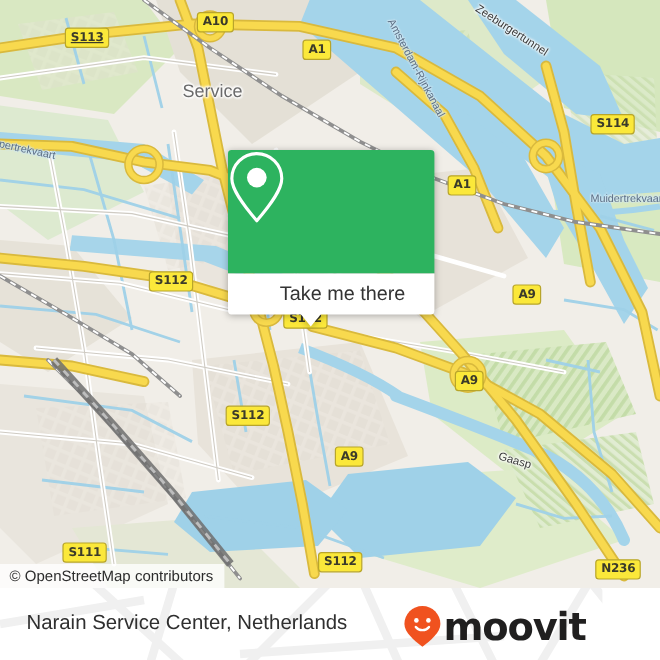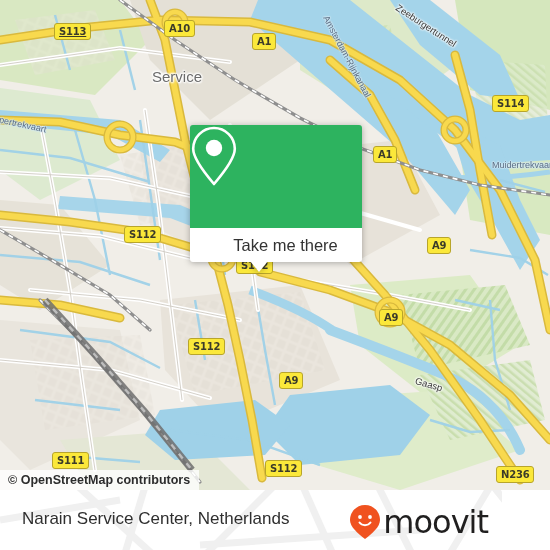--- a/index.html
+++ b/index.html
@@ -57,21 +57,20 @@
   }
 
   
   .attrib{
     position:absolute;left:0;bottom:0;
     background:rgba(255,255,255,0.78);
     color:#2c2c2c;font-size:12.5px;
     padding:3px 9px 3px 8px;
     font-family:"Liberation Sans",sans-serif;
     white-space:nowrap;
-    font-weight:bold;
   }
 
   
   .callout{
     position:absolute;left:190px;top:125px;width:172px;
     filter:drop-shadow(0 1px 3px rgba(0,0,0,0.30));
   }
   .callout-green{
     background:#2db35f;
     height:103px;
@@ -105,21 +104,21 @@
     position:absolute;left:22px;top:19px;
     color:#2f2f2f;font-size:17px;
     font-family:"Liberation Sans",sans-serif;
     white-space:nowrap;
   }
   .logo{
     position:absolute;right:14px;top:14px;
     display:flex;align-items:center;gap:2px;
   }
   .logo-word{
-    color:#201f1f;font-size:32px;font-weight:normal;
+    color:#201f1f;font-size:32px;font-weight:bold;
     letter-spacing:-1px;line-height:32px;
     font-family:"DejaVu Sans",sans-serif;
   }
 </style>
 </head>
 <body>
 
 <div id="root">
 
   <div class="map">
@@ -284,21 +283,21 @@
     <div class="placelbl" style="left:152px;top:68px;">Service</div>
 
     <div class="waterlbl" style="left:330px;top:14px;transform:rotate(62deg);">Amsterdam-Rijnkanaal</div>
     <div class="waterlbl" style="left:-22px;top:110px;transform:rotate(12deg);">Weespertrekvaart</div>
     <div class="waterlbl" style="left:492px;top:160px;">Muidertrekvaart</div>
 
     <div class="darklbl" style="left:400px;top:2px;transform:rotate(33deg);">Zeeburgertunnel</div>
     <div class="darklbl" style="left:417px;top:375px;transform:rotate(16deg);">Gaasp</div>
 
     <div class="shield" style="left:54px;top:23px;text-decoration:underline;">S113</div>
-    <div class="shield" style="left:164px;top:20px;">A10</div>
+    <div class="shield" style="left:164px;top:10px;">A10</div>
     <div class="shield" style="left:252px;top:33px;">A1</div>
     <div class="shield" style="left:492px;top:95px;">S114</div>
     <div class="shield" style="left:373px;top:146px;">A1</div>
     <div class="shield" style="left:124px;top:226px;">S112</div>
     <div class="shield" style="left:236px;top:257px;">S112</div>
     <div class="shield" style="left:379px;top:309px;">A9</div>
     <div class="shield" style="left:427px;top:237px;">A9</div>
     <div class="shield" style="left:188px;top:338px;">S112</div>
     <div class="shield" style="left:279px;top:372px;">A9</div>
     <div class="shield" style="left:52px;top:452px;">S111</div>

